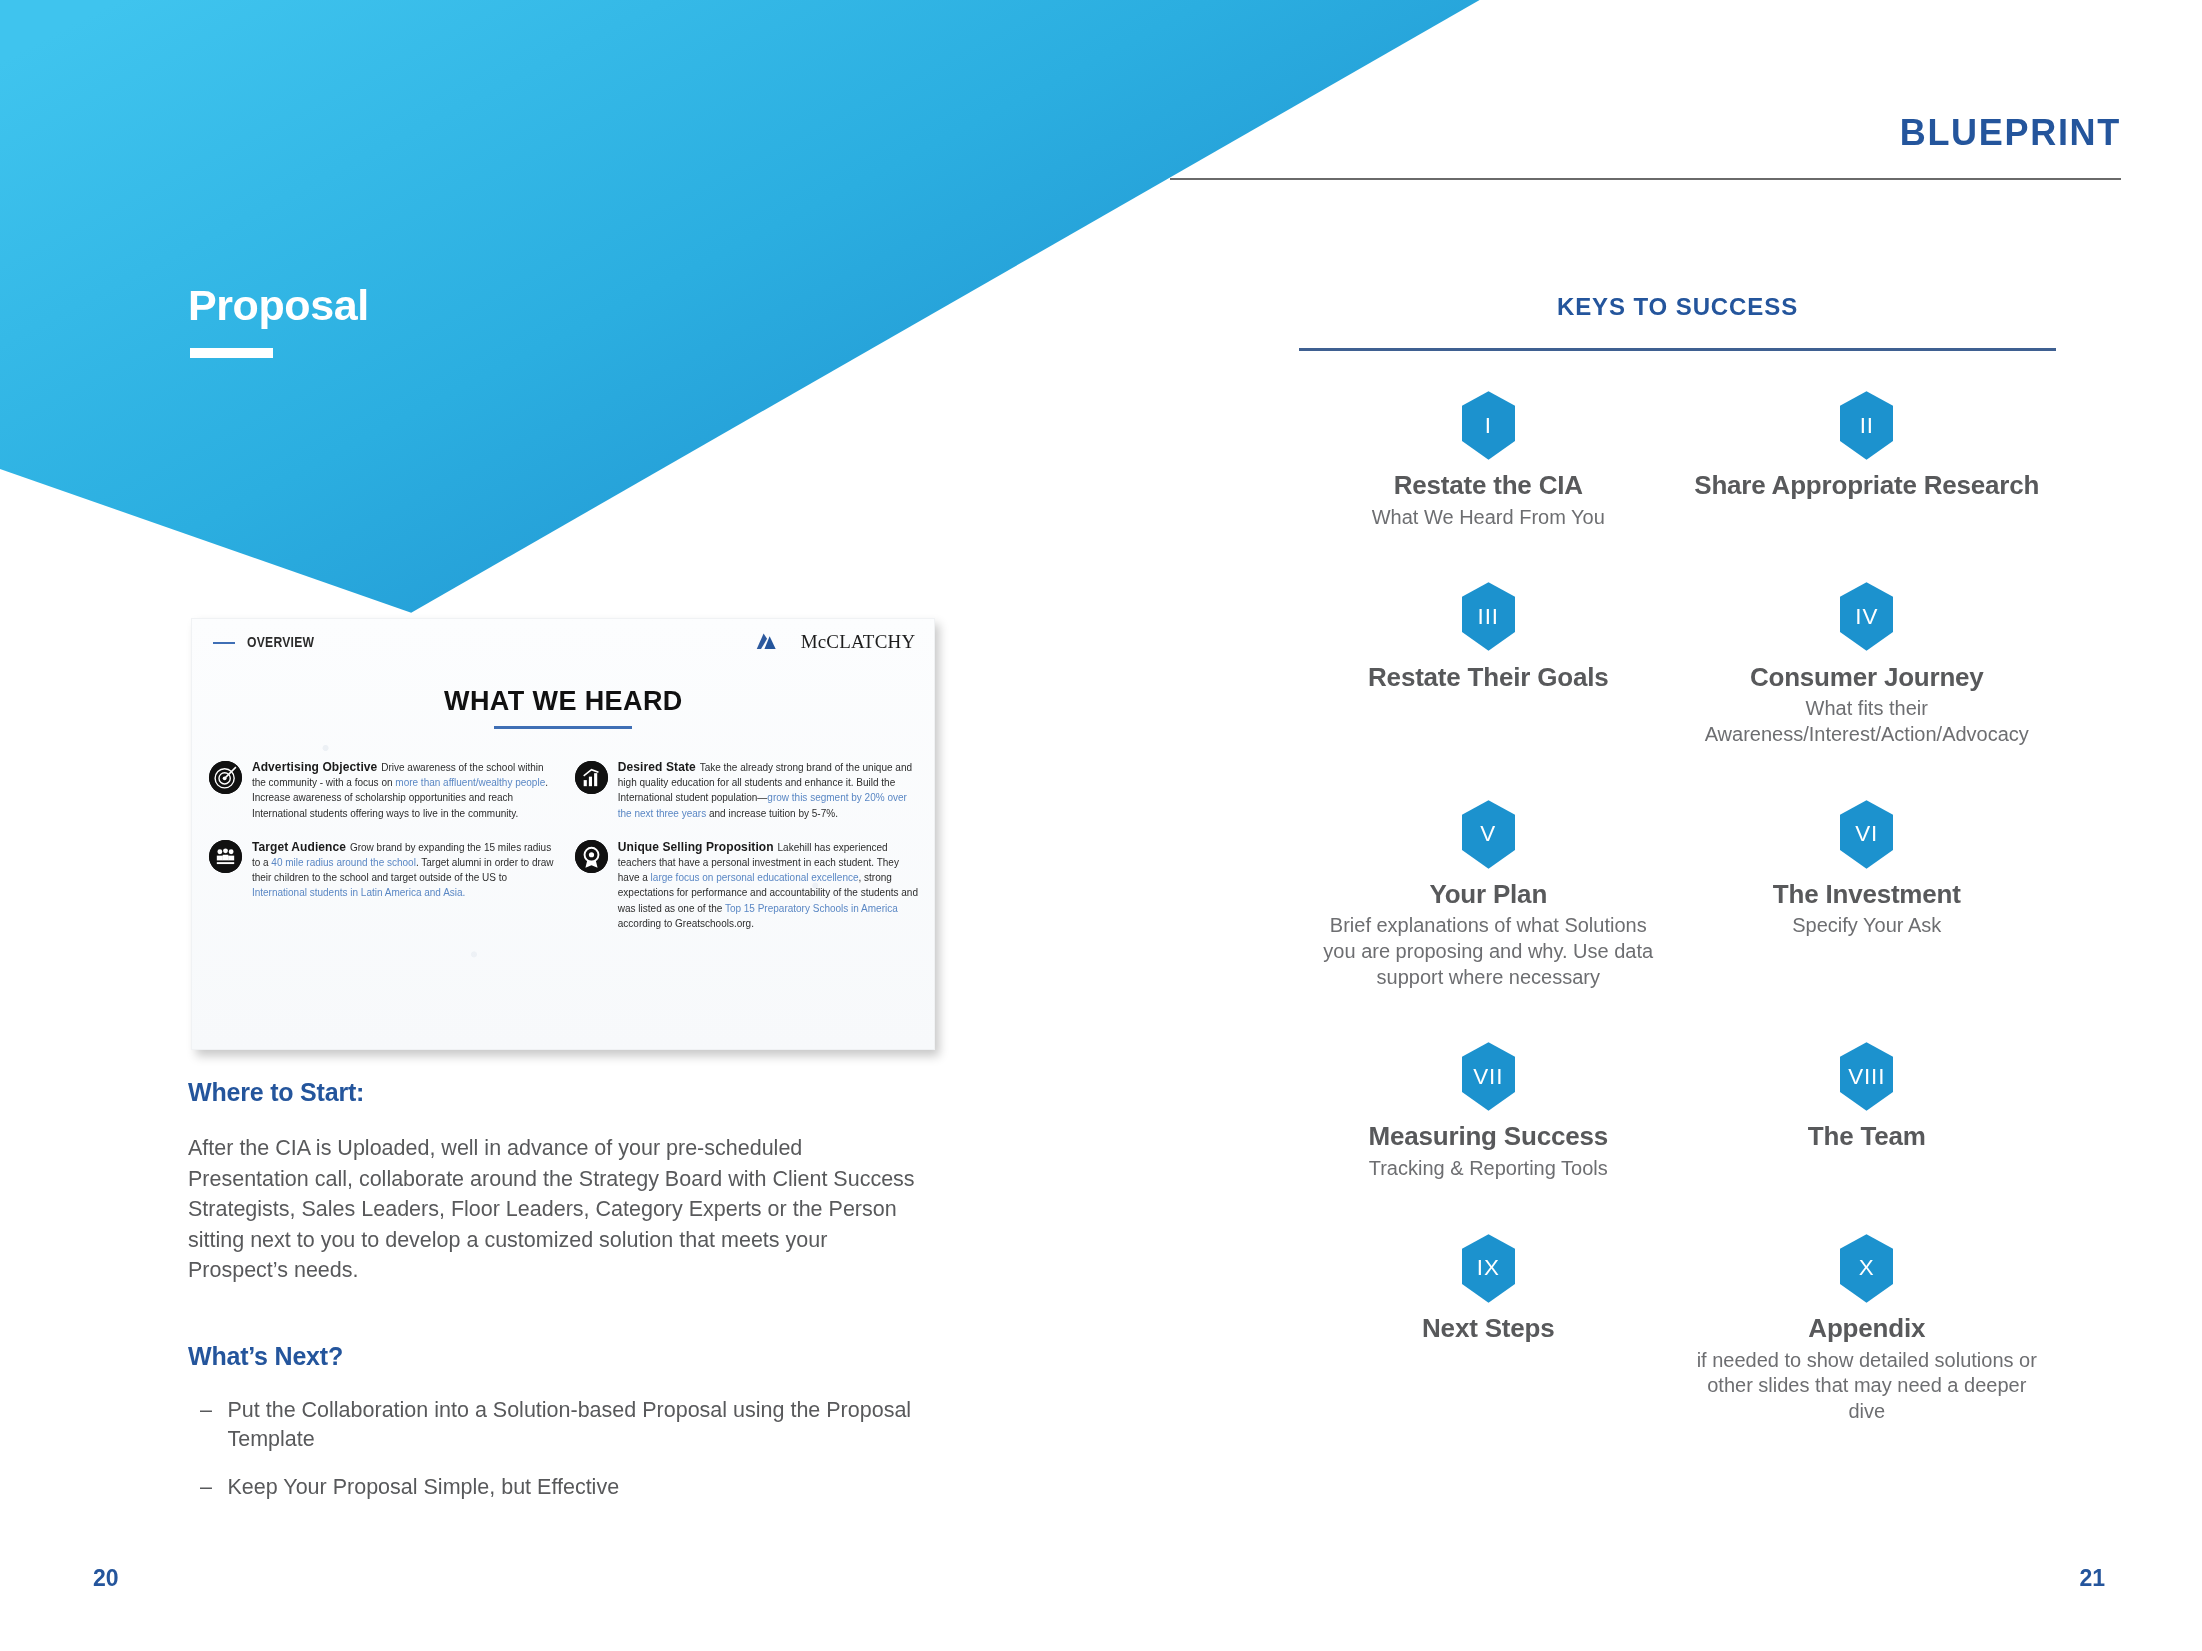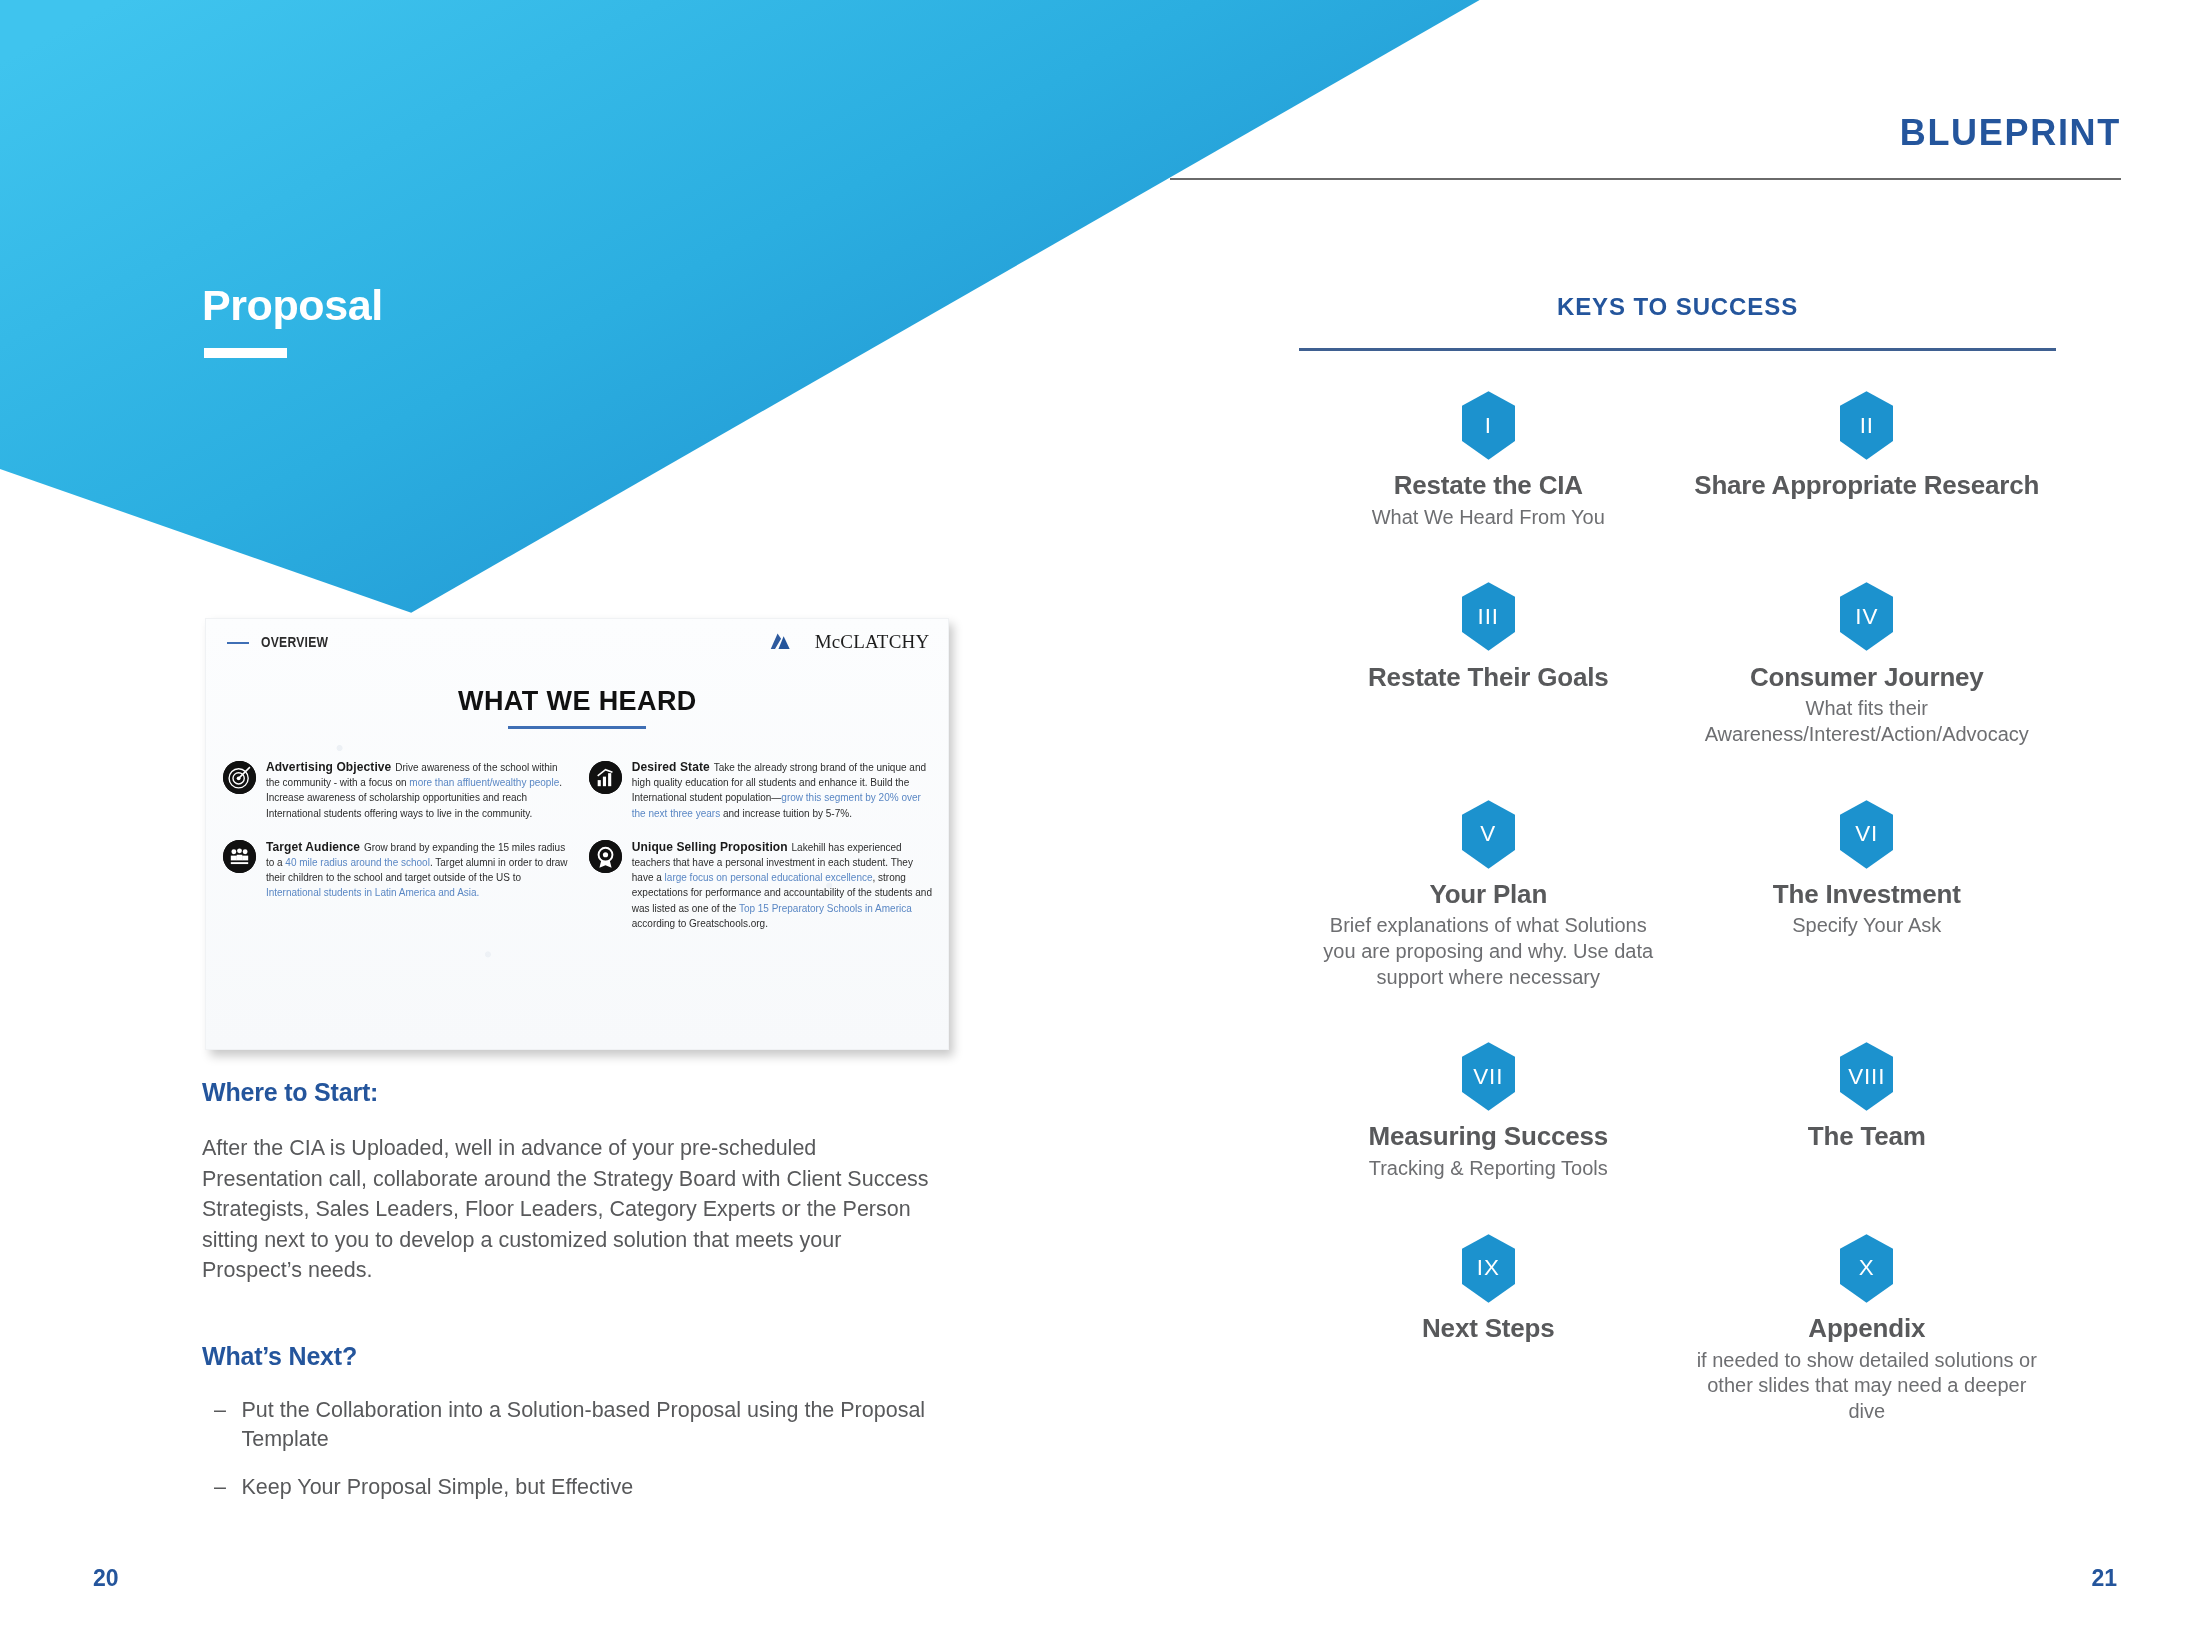--- a/index.html
+++ b/index.html
@@ -27,21 +27,21 @@
     left: 0;
     top: 0;
     width: 1514px;
     height: 654px;
     pointer-events: none;
   }
 
   
   .left-col {
     position: absolute;
-    left: 202px;
+    left: 188px;
     top: 0;
     width: 757px;
     height: 1469px;
   }
   .proposal-title {
     position: absolute;
     left: 0;
     top: 284px;
     font-size: 43px;
     font-weight: bold;
@@ -322,21 +322,21 @@
 
   
   .pgnum {
     position: absolute;
     bottom: 60px;
     font-size: 23px;
     font-weight: bold;
     color: #24559c;
   }
   .pgnum.left  { left: 93px; }
-  .pgnum.right { right: 86px; text-align: right; }
+  .pgnum.right { right: 98px; text-align: right; }
 </style>
 </head>
 <body>
 
 <div class="page">
 
   <svg class="blue-shape" viewBox="0 0 1760 760" preserveAspectRatio="none">
     <defs>
       <linearGradient id="blueGrad" x1="0" y1="0.1" x2="1" y2="0.9">
         <stop offset="0%" stop-color="#3FC4EE"></stop>

